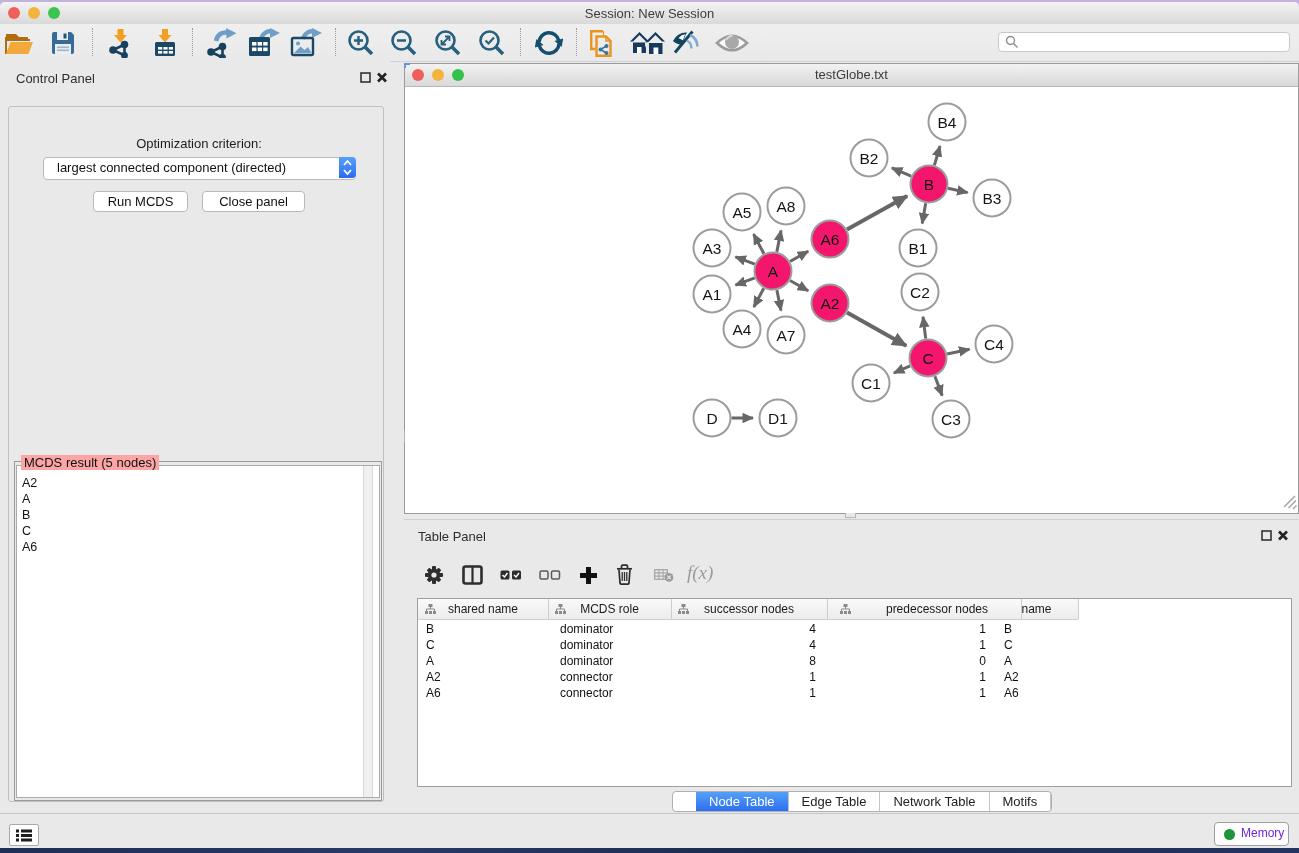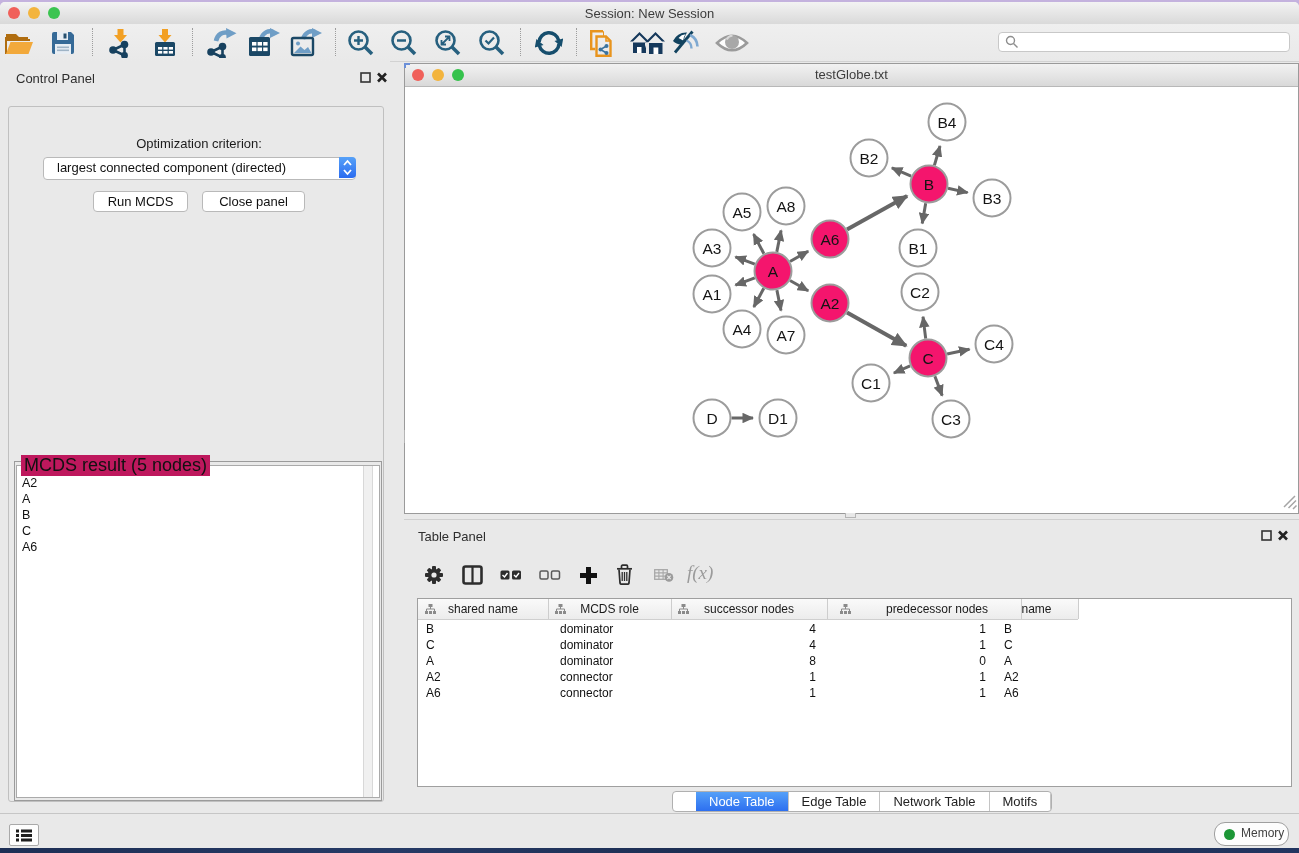--- a/index.html
+++ b/index.html
@@ -31,21 +31,21 @@
 #tabs div.sel{background:linear-gradient(#549bf7,#2d6ff0);background:linear-gradient(#54a0f8,#2d6ff0);color:#fff;border-right:none;}
 #optlabel{position:absolute;left:8px;top:75px;width:382px;text-align:center;font-size:13px;color:#1c1c1c;}
 #combo{position:absolute;left:43px;top:96px;width:311px;height:21px;background:#fff;
  border:1px solid #b9b9b9;border-radius:4px;}
 #combo .ct{position:absolute;left:13px;top:2px;font-size:13px;color:#111;}
 #combo .stepper{position:absolute;right:-1px;top:-1px;width:17px;height:21px;
  background:linear-gradient(#56a1f8,#2b6cf0);border-radius:0 4px 4px 0;}
 .btn{position:absolute;height:19px;background:#fff;border:1px solid #b9b9b9;border-radius:4px;
  font-size:13px;color:#111;text-align:center;line-height:19px;}
 #grp{position:absolute;left:14px;top:400px;width:366px;height:338px;border:1px solid #9b9b9b;}
-#grplabel{position:absolute;left:6px;top:-7px;background:#be185d;padding:0 3px;font-size:18px;color:#111;z-index:3;}
+#grplabel{position:absolute;left:6px;top:-7px;background:#fca5a5;padding:0 3px;font-size:13px;color:#111;z-index:3;}
 #grplist{position:absolute;left:1px;top:3px;width:362px;height:331px;background:#fff;border:1px solid #aaa;}
 #grplist .scroll{position:absolute;right:6px;top:0;width:8px;height:100%;background:#f0f0f0;
  border-left:1px solid #d8d8d8;border-right:1px solid #d8d8d8;}
 #grplist pre{margin:9px 0 0 5px;font-family:"Liberation Sans",sans-serif;font-size:12.5px;line-height:16px;color:#111;}
 
 #netwin{position:absolute;left:404px;top:61px;width:893px;height:449px;
  background:#fff;border:1px solid #9a9a9a;}
 #nettitle{position:absolute;left:0;top:0;width:100%;height:22px;
  background:linear-gradient(#f2f2f2,#d9d9d9);border-bottom:1px solid #b8b8b8;}
 #nettitle .tl{position:absolute;top:5px;width:12px;height:12px;border-radius:50%;}
@@ -64,21 +64,21 @@
 #bottomtabs{position:absolute;left:268px;top:271px;height:19px;display:flex;
  border:1px solid #b0b0b0;border-radius:4px;background:#fff;overflow:hidden;}
 #bottomtabs div{font-size:13px;line-height:19px;color:#222;padding:0 13px;border-right:1px solid #c4c4c4;}
 #bottomtabs div.sel{background:linear-gradient(#54a0f8,#2d6ff0);color:#fff;margin-left:23px;}
 
 #statusbar{position:absolute;left:0;top:811px;width:100%;height:35px;background:#e9e9e9;
  border-top:1px solid #c6c6c6;}
 #listbtn{position:absolute;left:9px;top:10px;width:28px;height:20px;background:#fdfdfd;
  border:1px solid #a9a9a9;border-radius:2px;display:flex;align-items:center;justify-content:center;}
 #membtn{position:absolute;right:10px;top:8px;width:73px;height:22px;background:#fdfdfd;
- border:1px solid #9f9f9f;border-radius:11px;font-size:12px;color:#404040;}
+ border:1px solid #9f9f9f;border-radius:4px;font-size:12px;color:#6d28d9;}
 #membtn .dot{position:absolute;left:9px;top:5.5px;width:11px;height:11px;border-radius:50%;background:#1c9636;}
 #membtn .mt{position:absolute;left:26px;top:3px;}
 #deskbottom{position:absolute;left:0;top:848px;width:100%;height:5px;
  background:linear-gradient(90deg,#1d2f55,#263a66 30%,#1a2b4e 60%,#223560);}
 </style>
 </head>
 <body>
 <div id="mainwin">
  <div id="titlebar">
   <div class="tl" style="left:8px;background:#f0605a;"></div>

